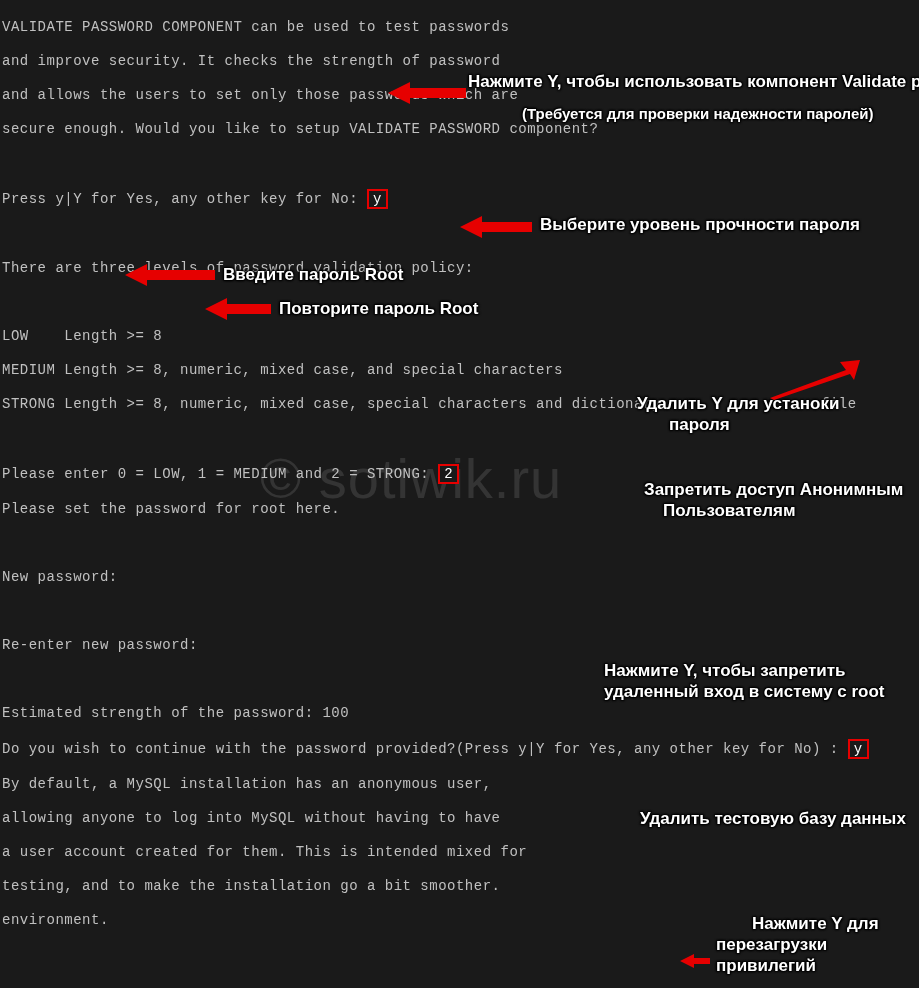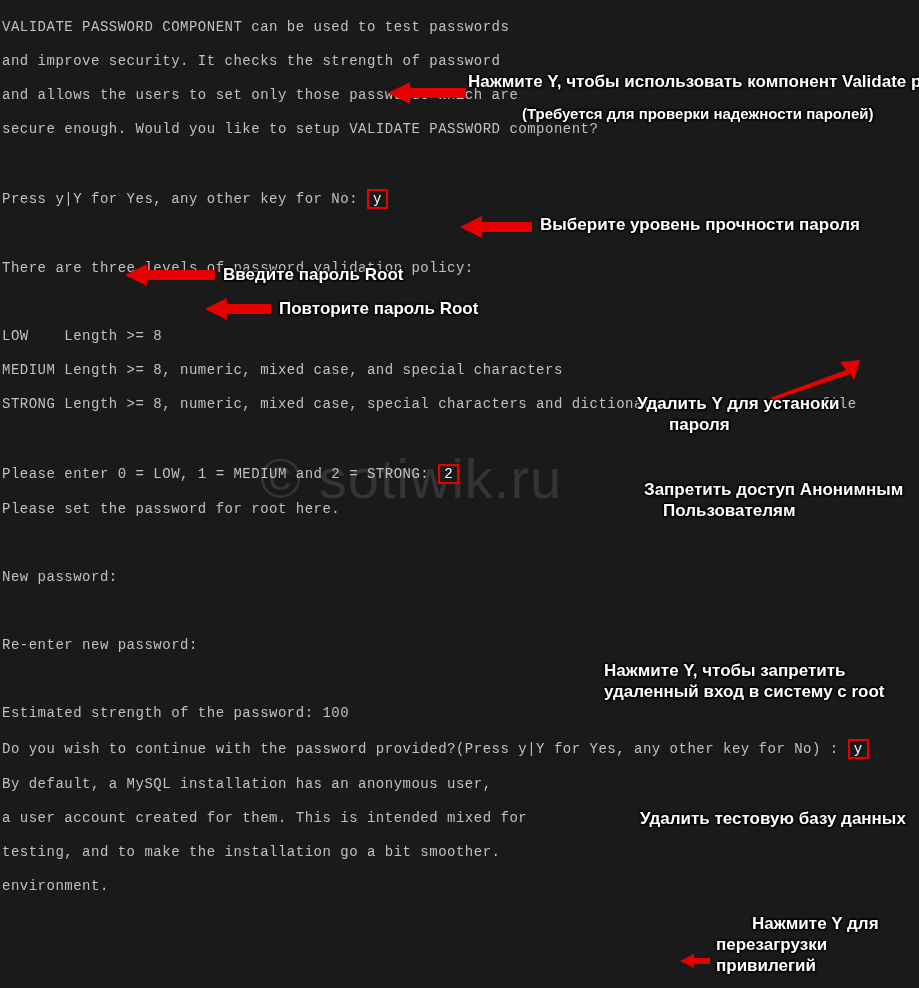--- a/index.html
+++ b/index.html
@@ -81,20 +81,21 @@
 <div class="line"><span>Please enter 0 = LOW, 1 = MEDIUM and 2 = STRONG: </span><span class="input-box">2</span></div>
 <div class="line">Please set the password for root here.</div>
 <div class="line"> </div>
 <div class="line">New password:</div>
 <div class="line"> </div>
 <div class="line">Re-enter new password:</div>
 <div class="line"> </div>
 <div class="line">Estimated strength of the password: 100</div>
 <div class="line"><span>Do you wish to continue with the password provided?(Press y|Y for Yes, any other key for No) : </span><span class="input-box">y</span></div>
 <div class="line">By default, a MySQL installation has an anonymous user,</div>
+<div class="line">allowing anyone to log into MySQL without having to have</div>
 <div class="line">a user account created for them. This is intended mixed for</div>
 <div class="line">testing, and to make the installation go a bit smoother.</div>
 <div class="line">environment.</div>
 <div class="line"> </div>
 
 
 
 
 
 

